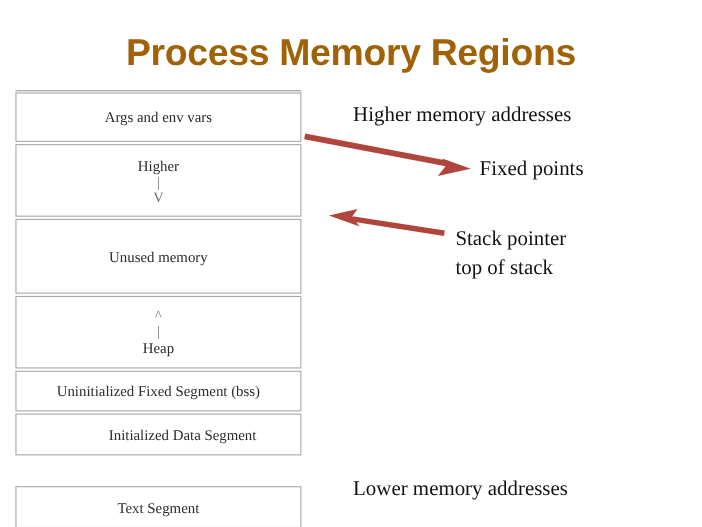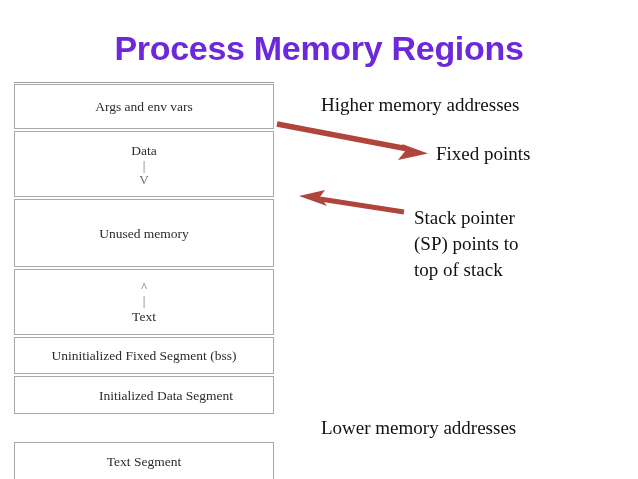--- a/index.html
+++ b/index.html
@@ -21,21 +21,21 @@
     position: absolute;
     left: 0;
     top: 28px;
     width: 638px;
     text-align: center;
     font-family: "Liberation Sans", sans-serif;
     font-weight: bold;
     font-size: 34px;
     line-height: 40px;
     letter-spacing: -0.3px;
-    color: #6d28d9;
+    color: #a16207;
     white-space: nowrap;
   }
 
   
   #memory-diagram {
     position: absolute;
     left: 14px;
     top: 82px;
     width: 260px;
   }
@@ -85,21 +85,21 @@
     position: absolute;
     font-family: Liberation Serif, serif;
     font-size: 19px;
     line-height: 26px;
     color: #111111;
     white-space: nowrap;
   }
   #annot-higher   { left: 321px; top: 92px; }
   #annot-fixed    { left: 436px; top: 141px; }
   #annot-sp       { left: 414px; top: 205px; white-space: normal; width: 140px; }
-  #annot-lower    { left: 321px; top: 415px; }
+  #annot-lower    { left: 321px; top: 432px; }
 
   
   #arrow-layer {
     position: absolute;
     left: 0;
     top: 0;
     width: 638px;
     height: 479px;
     pointer-events: none;
   }
@@ -111,33 +111,33 @@
 
 <div id="memory-diagram">
 
   <div id="memory-diagram-top-rule"></div>
 
   <div class="mem-region" id="region-args">
     <span class="mem-label">Args and env vars</span>
   </div>
 
   <div class="mem-region" id="region-stack">
-    <span class="mem-label">Data</span>
+    <span class="mem-label">Higher</span>
     <span class="grow-glyph">|</span>
     <span class="grow-glyph">V</span>
   </div>
 
   <div class="mem-region" id="region-unused">
     <span class="mem-label">Unused memory</span>
   </div>
 
   <div class="mem-region" id="region-heap">
     <span class="grow-glyph">^</span>
     <span class="grow-glyph">|</span>
-    <span class="mem-label">Text</span>
+    <span class="mem-label">Heap</span>
   </div>
 
   <div class="mem-region" id="region-bss">
     <span class="mem-label">Uninitialized Fixed Segment (bss)</span>
   </div>
 
   <div class="mem-region" id="region-data">
     <span class="mem-label">Initialized Data Segment</span>
   </div>
 
@@ -146,21 +146,20 @@
   </div>
 
 </div>
 
 <div class="annotation" id="annot-higher">Higher memory addresses</div>
 
 <div class="annotation" id="annot-fixed">Fixed points</div>
 
 <div class="annotation" id="annot-sp">
   <div>Stack pointer</div>
-  <div>(SP) points to</div>
   <div>top of stack</div>
 </div>
 
 <div class="annotation" id="annot-lower">Lower memory addresses</div>
 
 <svg id="arrow-layer" viewBox="0 0 638 479">
 
   <g>
     <path d="M 277 124 L 408 149" stroke="#b0453c" stroke-width="5.5" fill="none" stroke-linecap="butt"></path>
     <path d="M 428 153.5 L 402 144 L 406 150 L 398 160 Z" fill="#b0453c"></path>

